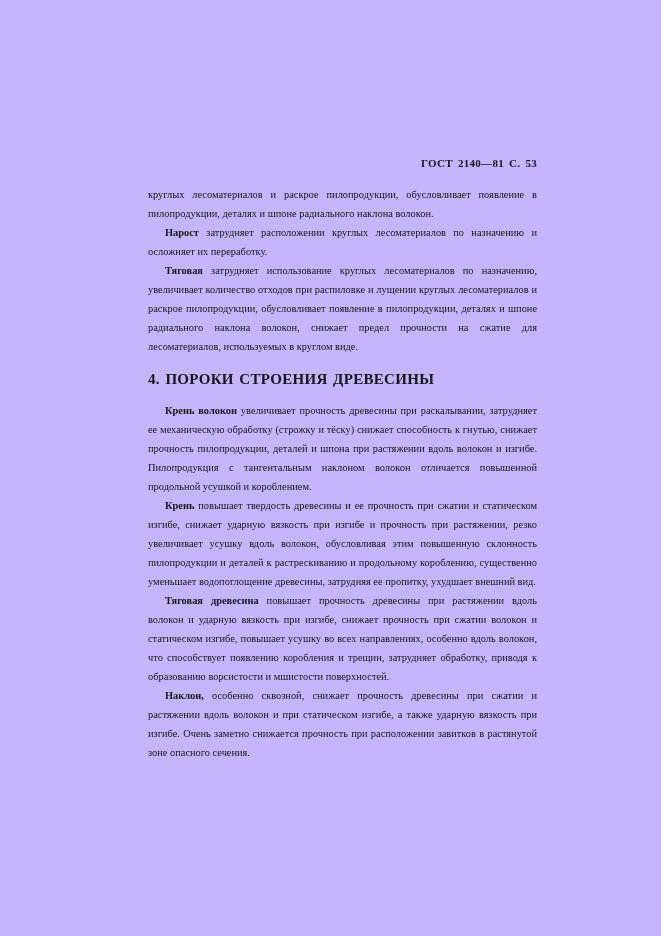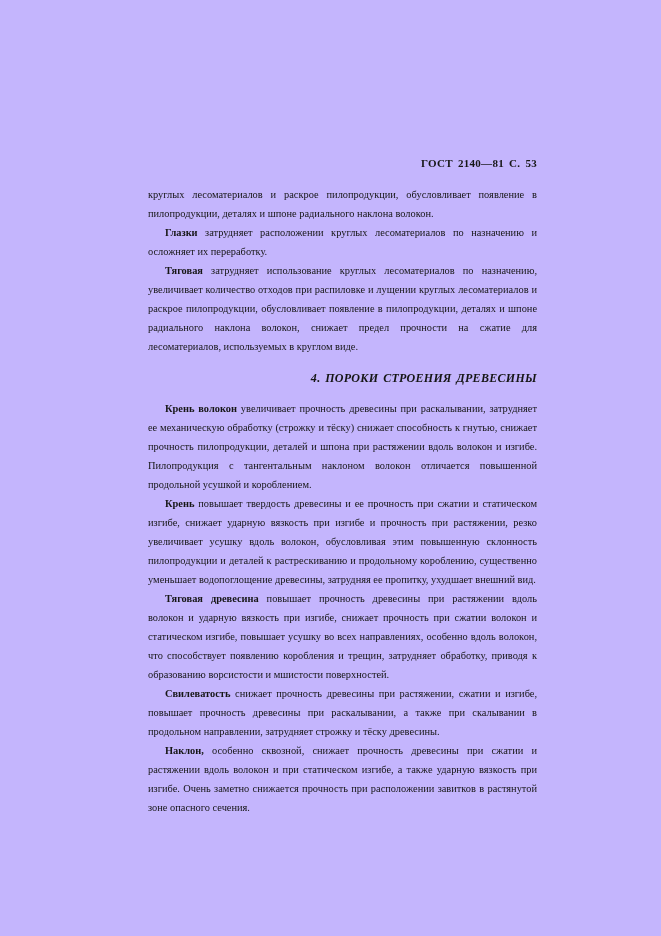--- a/index.html
+++ b/index.html
@@ -39,51 +39,49 @@
     text-indent: 17px;
     hyphens: auto;
   }
   p.body-par.first {
     text-indent: 0;
   }
   p.body-par b {
     font-weight: bold;
   }
   h2.section-title {
-    font-size: 12px;
+    font-size: 15px;
     font-weight: bold;
-    text-align: right;
+    text-align: left;
     letter-spacing: 0.3px;
     word-spacing: 1.5px;
     margin: 15px 0 13px 0;
-    font-style: italic;
   }
 </style>
 </head>
 <body>
 
 <div class="page">
   <div class="content">
 
     <div class="doc-header">ГОСТ 2140—81 С. 53</div>
 
     <p class="body-par first"><span>круглых лесоматериалов и раскрое пилопродукции, обусловливает появление в пилопродукции, деталях и шпоне радиального наклона волокон.</span></p>
 
 
-    <p class="body-par"><b>Глазки</b><span> затрудняет расположении круглых лесоматериалов по назначению и осложняет их переработку.</span></p>
+    <p class="body-par"><b>Нарост</b><span> затрудняет расположении круглых лесоматериалов по назначению и осложняет их переработку.</span></p>
 
     <p class="body-par"><b>Тяговая</b><span> затрудняет использование круглых лесоматериалов по назначению, увеличивает количество отходов при распиловке и лущении круглых лесоматериалов и раскрое пилопродукции, обусловливает появление в пилопродукции, деталях и шпоне радиального наклона волокон, снижает предел прочности на сжатие для лесоматериалов, используемых в круглом виде.</span></p>
 
     <h2 class="section-title">4. ПОРОКИ СТРОЕНИЯ ДРЕВЕСИНЫ</h2>
 
     <p class="body-par"><b>Крень волокон</b><span> увеличивает прочность древесины при раскалывании, затрудняет ее механическую обработку (строжку и тёску) снижает способность к гнутью, снижает прочность пилопродукции, деталей и шпона при растяжении вдоль волокон и изгибе. Пилопродукция с тангентальным наклоном волокон отличается повышенной продольной усушкой и короблением.</span></p>
 
     <p class="body-par"><b>Крень</b><span> повышает твердость древесины и ее прочность при сжатии и статическом изгибе, снижает ударную вязкость при изгибе и прочность при растяжении, резко увеличивает усушку вдоль волокон, обусловливая этим повышенную склонность пилопродукции и деталей к растрескиванию и продольному короблению, существенно уменьшает водопоглощение древесины, затрудняя ее пропитку, ухудшает внешний вид.</span></p>
 
     <p class="body-par"><b>Тяговая древесина</b><span> повышает прочность древесины при растяжении вдоль волокон и ударную вязкость при изгибе, снижает прочность при сжатии волокон и статическом изгибе, повышает усушку во всех направлениях, особенно вдоль волокон, что способствует появлению коробления и трещин, затрудняет обработку, приводя к образованию ворсистости и мшистости поверхностей.</span></p>
 
-    <p class="body-par"><b>Свилеватость</b><span> снижает прочность древесины при растяжении, сжатии и изгибе, повышает прочность древесины при раскалывании, а также при скалывании в продольном направлении, затрудняет строжку и тёску древесины.</span></p>
 
     <p class="body-par"><b>Наклон,</b><span> особенно сквозной, снижает прочность древесины при сжатии и растяжении вдоль волокон и при статическом изгибе, а также ударную вязкость при изгибе. Очень заметно снижается прочность при расположении завитков в растянутой зоне опасного сечения.</span></p>
 
 
   </div>
 </div>
 
 </body></html>

